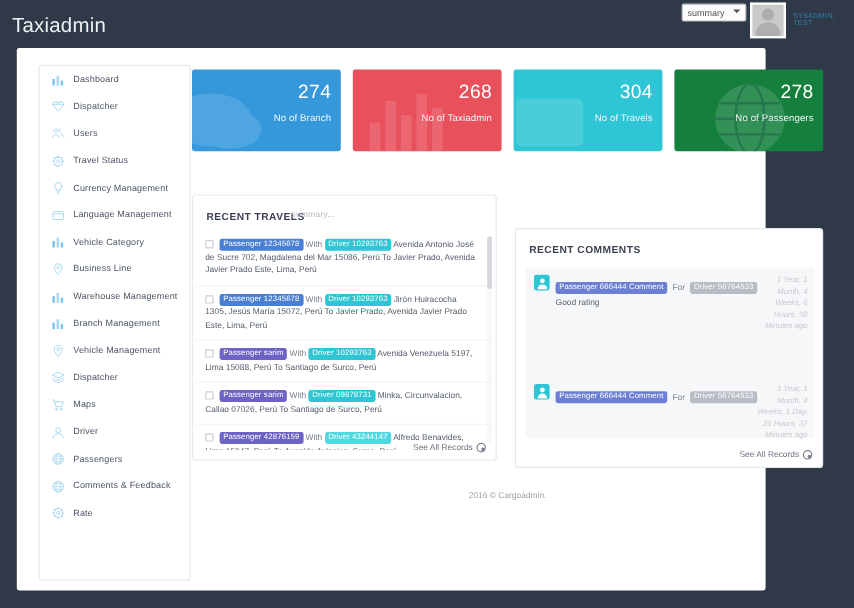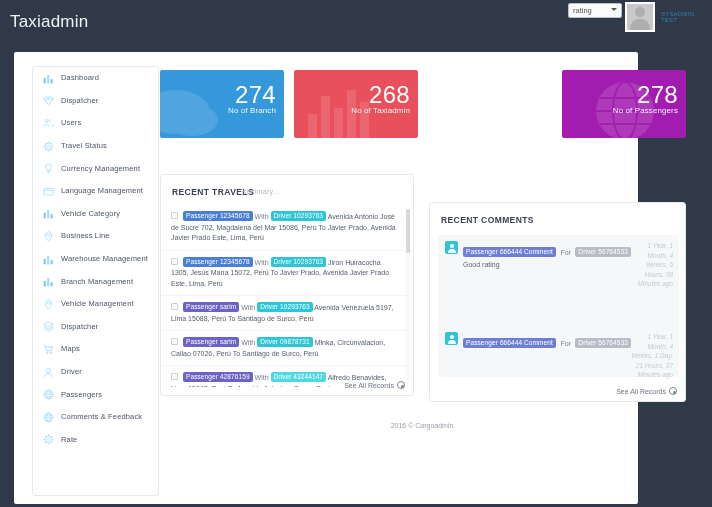--- a/index.html
+++ b/index.html
@@ -48,21 +48,21 @@
     width: 20px; height: 16px; margin-left: -10px;
     background: #aeaeae; border-radius: 9px 9px 0 0;
   }
   .username {
     position: absolute; left: 661px; top: 11px;
     color: #2f7fa8; font-size: 6px; letter-spacing: .2px;
   }
 
   
   .shell {
-    position: absolute; left: 14px; top: 52px;
+    position: absolute; left: 14px; top: 40px;
     width: 624px; height: 452px;
     background: #ffffff; border-radius: 2px;
   }
 
   
   .sidebar {
     position: absolute; left: 18px; top: 14px;
     width: 127px; height: 430px;
     background: #ffffff;
     border: 1px solid #e6e9ed; border-radius: 3px;
@@ -87,21 +87,21 @@
   .cards {
     position: absolute; left: 146px; top: 18px;
     width: 526px; height: 72px;
   }
   .card {
     position: absolute; top: 0; width: 124px; height: 68px;
     border-radius: 2px; overflow: hidden;
   }
   .card-num {
     position: absolute; right: 8px; top: 11px;
-    color: #ffffff; font-size: 24px; font-weight: 300; letter-spacing: .3px;
+    color: #ffffff; font-size: 16px; font-weight: 300; letter-spacing: .3px;
   }
   .card-label {
     position: absolute; right: 8px; top: 36px;
     color: #f0f6fa; font-size: 8px; letter-spacing: .1px;
   }
   .deco { position: absolute; opacity: .13; }
 
   
   .panel {
     position: absolute; background: #ffffff;
@@ -202,21 +202,21 @@
     position: absolute; left: 146px; top: 370px; width: 526px;
     text-align: center; font-size: 7px; color: #9aa1aa;
   }
 </style>
 </head>
 <body>
 
 <div class="topbar">
   <div class="brand">Taxiadmin</div>
 
-  <div class="lang-select">rating</div>
+  <div class="lang-select">summary</div>
   <div class="lang-caret"></div>
 
   <div class="avatar">
     <div class="avatar-inner"></div>
   </div>
   <div class="username">SYSADMIN, TEST</div>
 </div>
 
 <div class="shell">
 
@@ -402,21 +402,28 @@
         <svg class="deco" style="left:12px;top:18px" width="70" height="50" viewBox="0 0 70 50">
           <rect x="2" y="26" width="9" height="24" fill="#fff"></rect>
           <rect x="15" y="8" width="9" height="42" fill="#fff"></rect>
           <rect x="28" y="20" width="9" height="30" fill="#fff"></rect>
           <rect x="41" y="2" width="9" height="48" fill="#fff"></rect>
           <rect x="54" y="14" width="9" height="36" fill="#fff"></rect>
         </svg>
         <div class="card-num">268</div>
         <div class="card-label">No of Taxiadmin</div>
       </div>
-      <div class="card" style="left: 402px; background: #a21caf;">
+      <div class="card" style="left: 268px; background: rgb(46, 198, 212);">
+        <svg class="deco" style="left:2px;top:24px" width="70" height="46" viewBox="0 0 70 46">
+          <rect x="0" y="0" width="56" height="40" rx="5" fill="#fff"></rect>
+        </svg>
+        <div class="card-num">304</div>
+        <div class="card-label">No of Travels</div>
+      </div>
+      <div class="card" style="left: 402px; background: #15803d;">
         <svg class="deco" style="left:26px;top:10px" width="74" height="62" viewBox="0 0 74 62">
           <circle cx="37" cy="31" r="29" fill="#fff"></circle>
           <ellipse cx="37" cy="31" rx="12" ry="29" fill="none" stroke="#9b3fb5" stroke-width="2"></ellipse>
           <path d="M8 31h58M12 18h50M12 44h50" stroke="#9b3fb5" stroke-width="2" fill="none"></path>
         </svg>
         <div class="card-num">278</div>
         <div class="card-label">No of Passengers</div>
       </div>
     </div>
 

